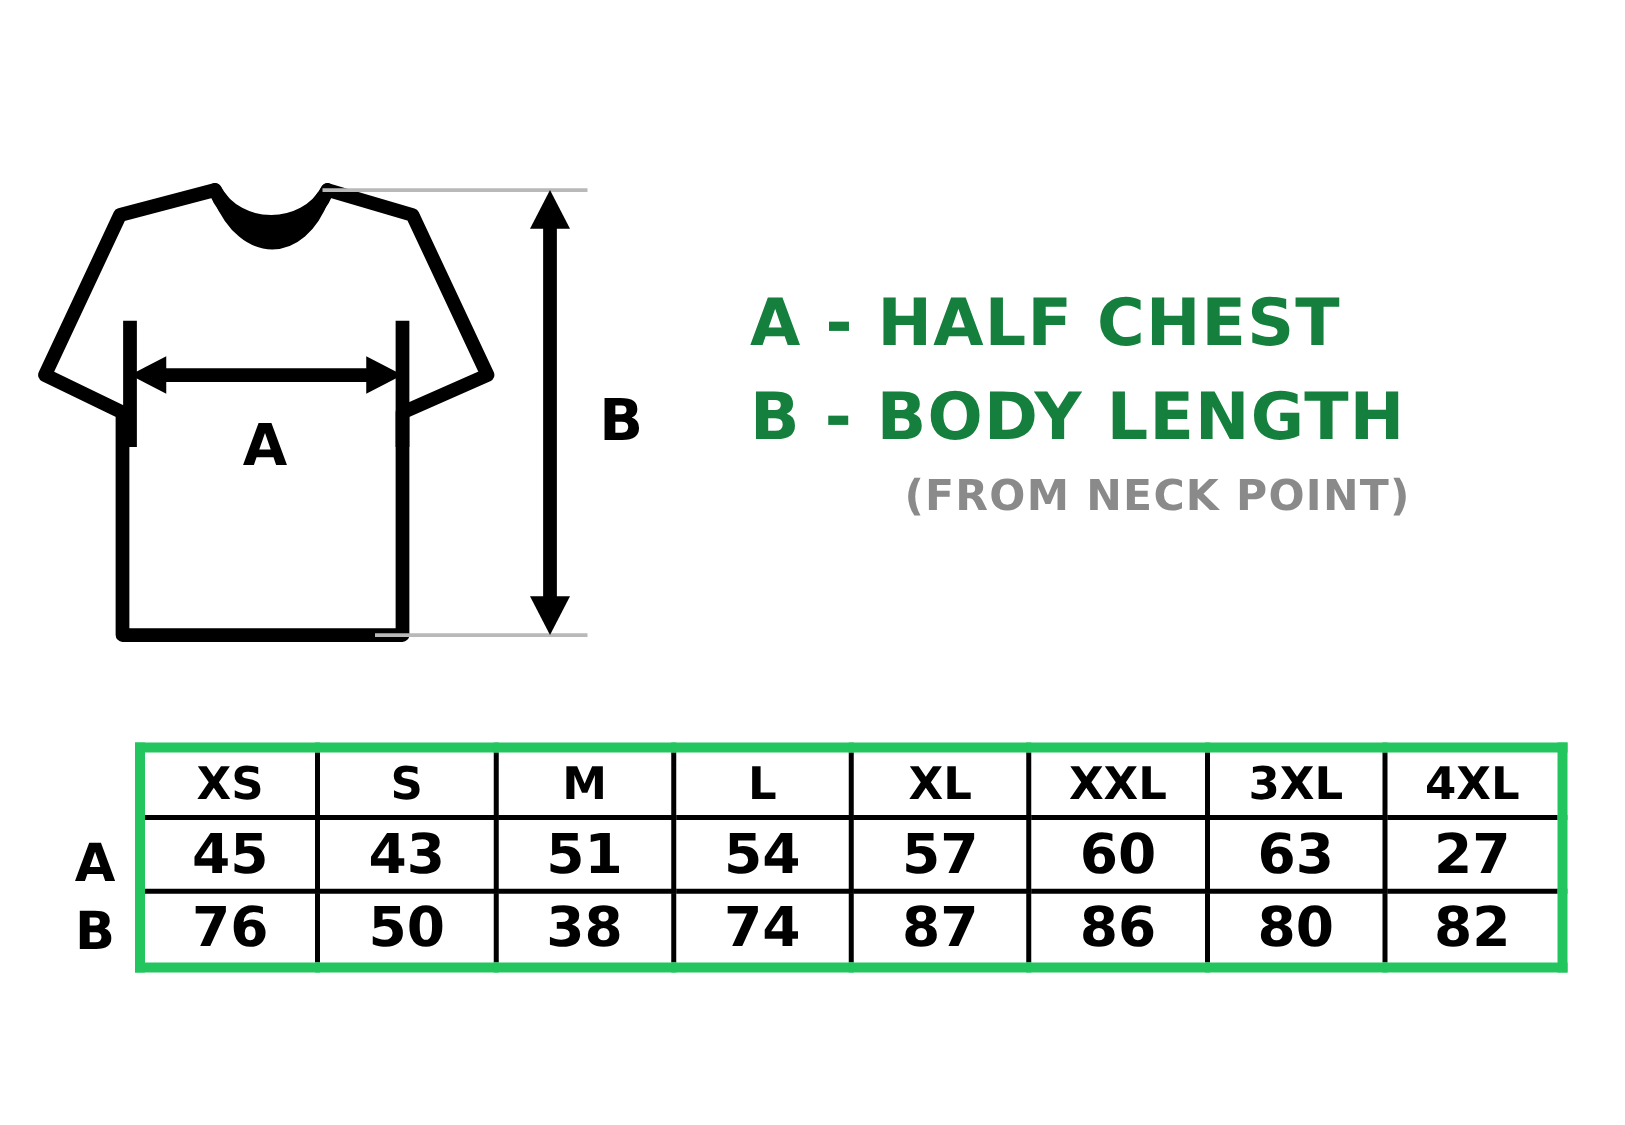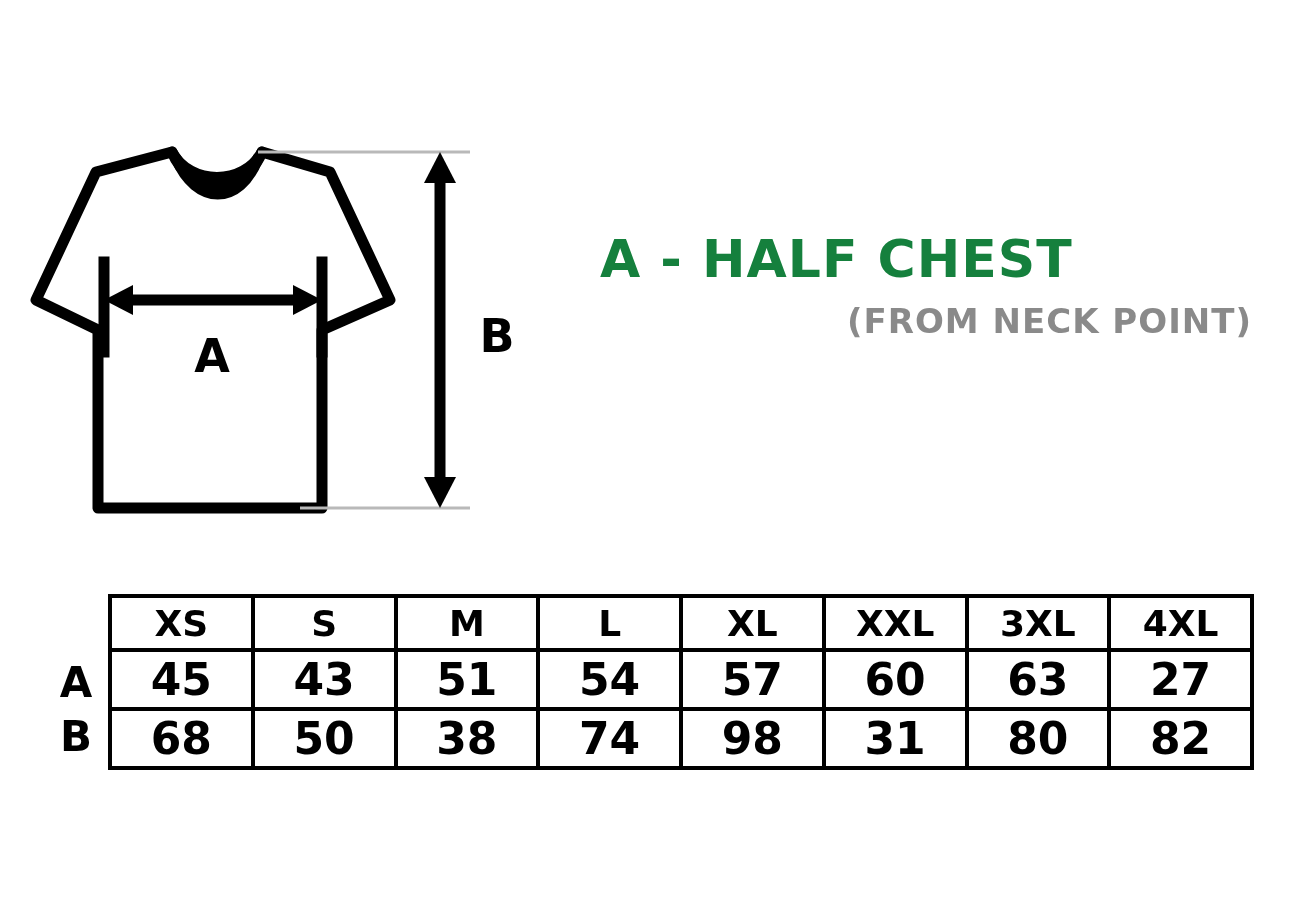--- a/index.html
+++ b/index.html
@@ -38,21 +38,21 @@
     letter-spacing: 1px;
     line-height: 1.45;
     white-space: nowrap;
     color: #15803d;
   }
   .legend-sub {
     font-weight: bold;
     font-size: 34px;
     letter-spacing: 1px;
     color: #8a8a8a;
-    text-align: right;
+    text-align: center;
     padding-right: 8px;
     margin-top: 4px;
     white-space: nowrap;
   }
 
   
   #table-wrap {
     position: absolute;
     left: 44px;
     top: 594px;
@@ -73,21 +73,21 @@
     font-size: 42px;
     font-weight: bold;
     text-align: center;
   }
   .row-label.spacer {
     height: 52px;
     color: transparent;
   }
   #size-table {
     border-collapse: collapse;
-    border: 3px solid #22c55e;
+    border: 8px solid #22c55e;
     background: #fff;
     flex: 1;
   }
   #size-table td {
     border: 4px solid #000;
     text-align: center;
     font-weight: bold;
     font-size: 44px;
     height: 46px;
     padding: 2px 0;
@@ -140,20 +140,21 @@
     <polygon points="440,152 424,183 456,183" fill="#000"></polygon>
     <polygon points="440,508 424,477 456,477" fill="#000"></polygon>
   </g>
 
   <text x="212" y="372" text-anchor="middle" font-family="DejaVu Sans, sans-serif" font-size="46" font-weight="bold" fill="#000">A</text>
   <text x="497" y="352" text-anchor="middle" font-family="DejaVu Sans, sans-serif" font-size="46" font-weight="bold" fill="#000">B</text>
 </svg>
 
 <div id="legend">
   <div class="legend-line">A - HALF CHEST</div>
+  <div class="legend-line">B - BODY LENGTH</div>
   <div class="legend-sub">(FROM NECK POINT)</div>
 </div>
 
 <div id="table-wrap">
   <div id="row-labels">
     <div class="row-label spacer">&nbsp;</div>
     <div class="row-label">A</div>
     <div class="row-label">B</div>
   </div>
   <table id="size-table">
@@ -172,24 +173,24 @@
       <td>45</td>
       <td>43</td>
       <td>51</td>
       <td>54</td>
       <td>57</td>
       <td>60</td>
       <td>63</td>
       <td>27</td>
     </tr>
     <tr>
-      <td>68</td>
+      <td>76</td>
       <td>50</td>
       <td>38</td>
       <td>74</td>
-      <td>98</td>
-      <td>31</td>
+      <td>87</td>
+      <td>86</td>
       <td>80</td>
       <td>82</td>
     </tr>
   </tbody>
     </table>
 </div>
 
 </body></html>

